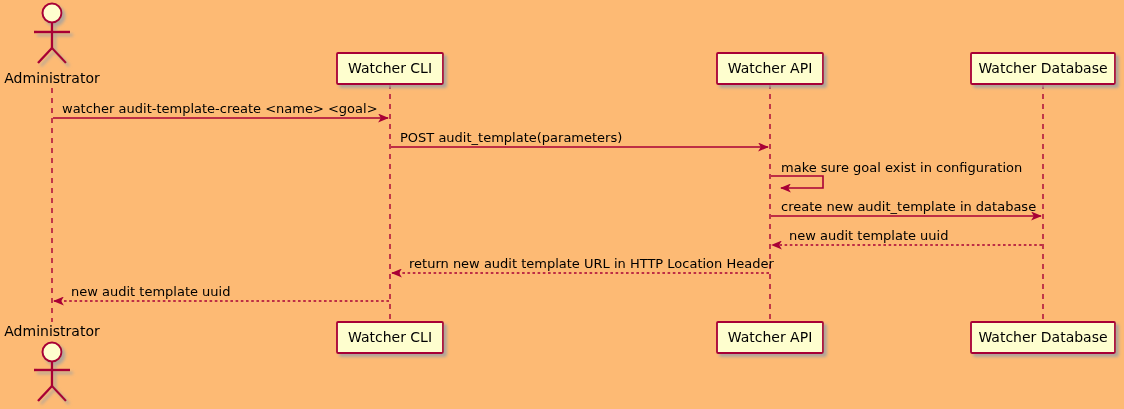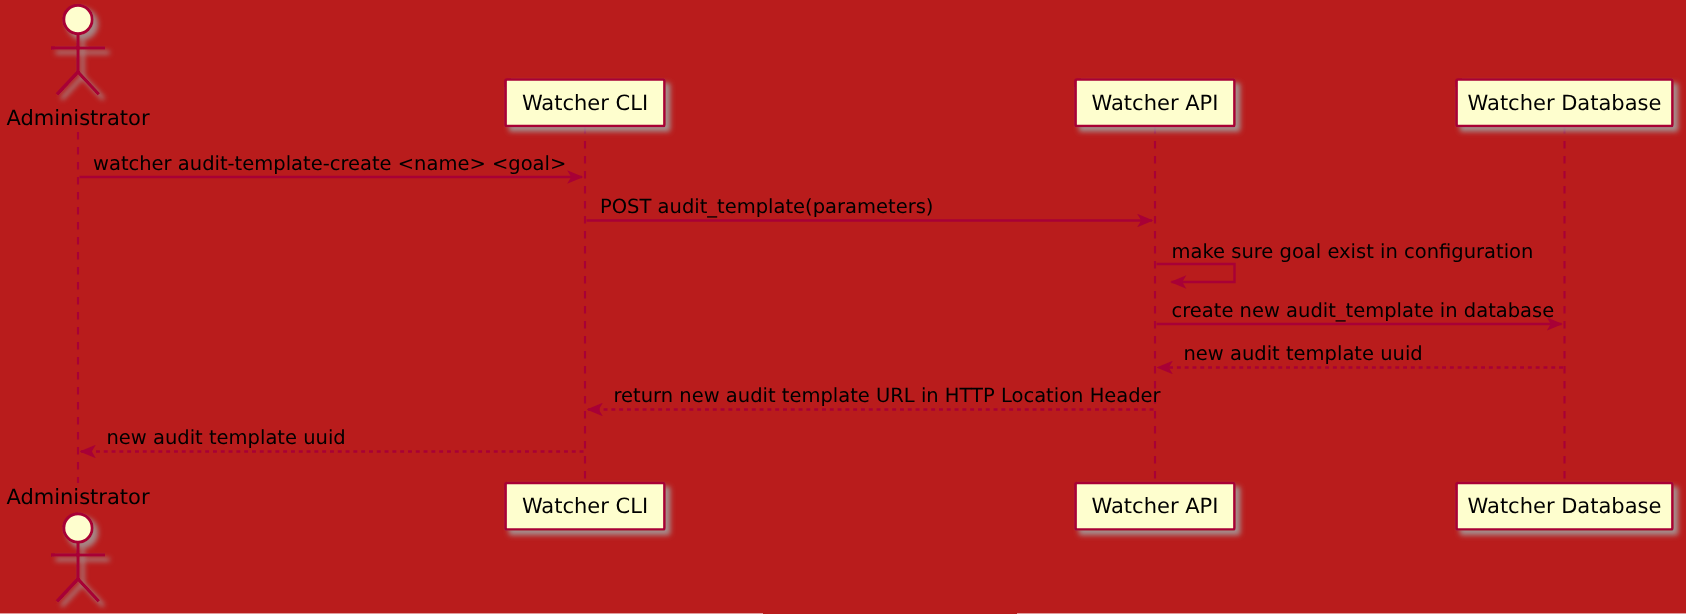--- a/index.html
+++ b/index.html
@@ -8,21 +8,21 @@
     padding: 0;
     background: #FFFFFF;
   }
   body {
     font-family: "DejaVu Sans", sans-serif;
   }
   #diagram-root {
     position: relative;
     width: 1124px;
     height: 409px;
-    background: #b91c1c;
+    background: #fdba74;
     overflow: hidden;
   }
   svg#seq-svg {
     position: absolute;
     left: 0;
     top: 0;
     width: 1124px;
     height: 409px;
     display: block;
   }

